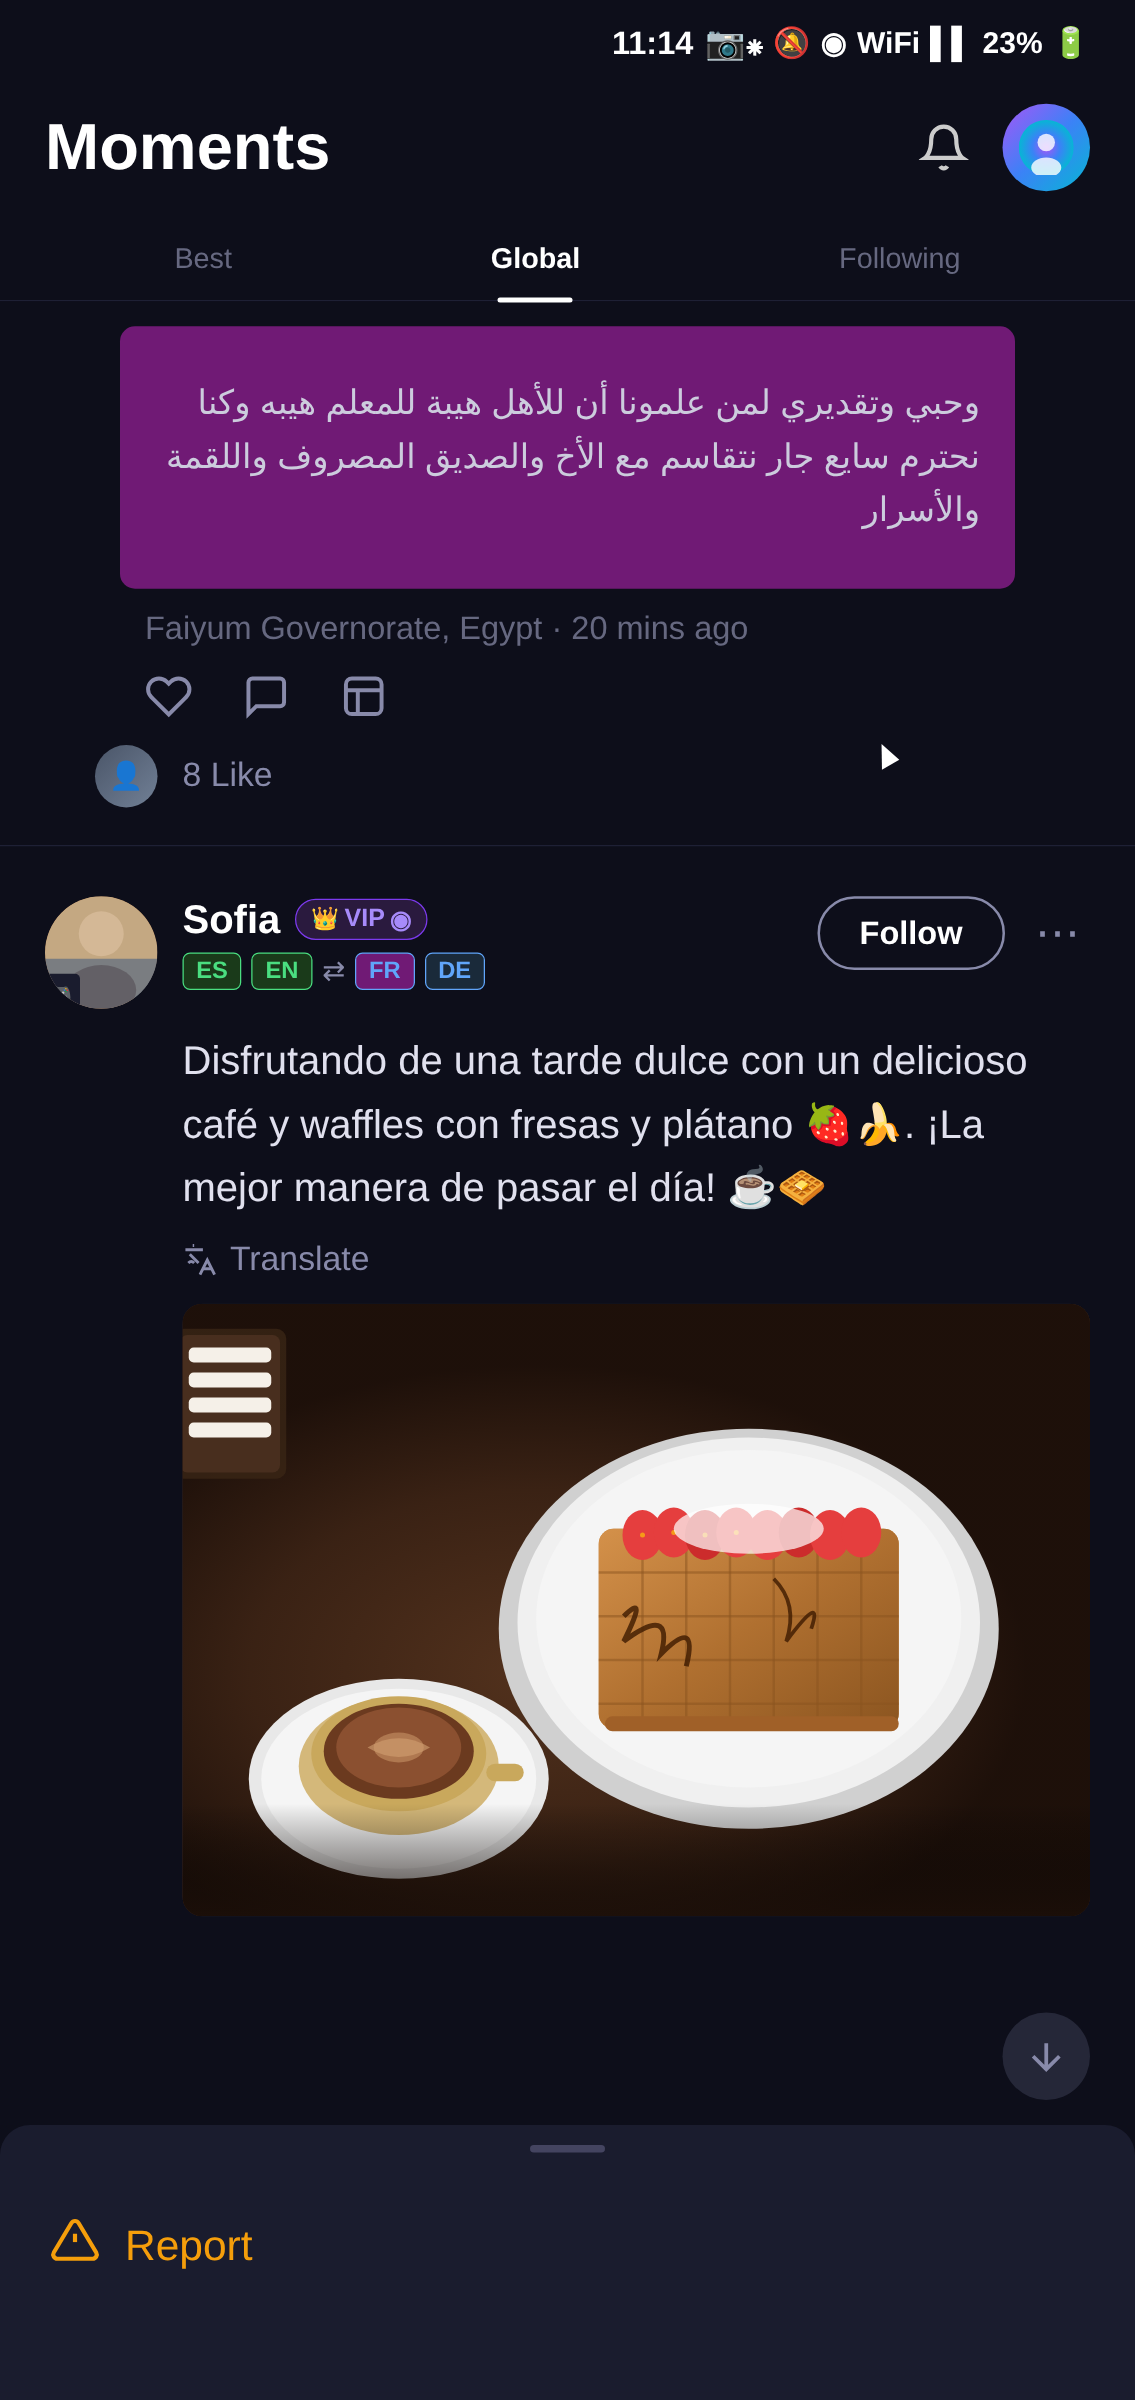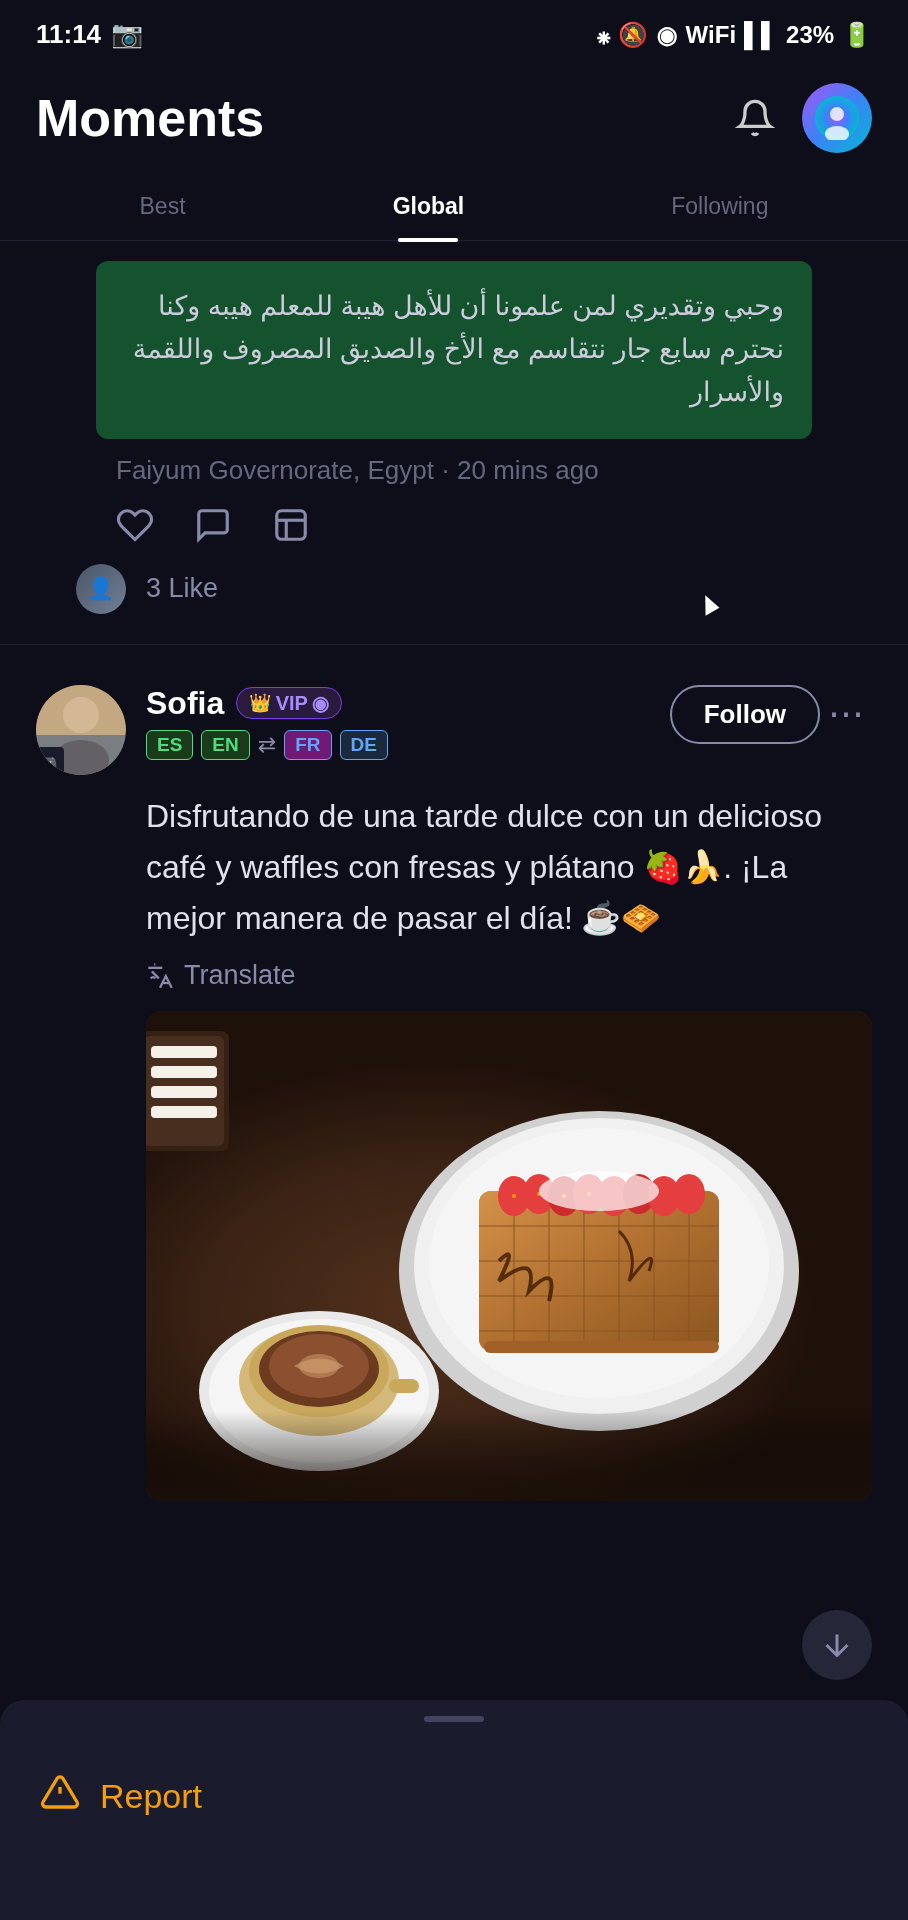--- a/index.html
+++ b/index.html
@@ -10,21 +10,21 @@
       background-color: #0d0e1a;
       color: #ffffff;
       font-family: -apple-system, BlinkMacSystemFont, 'Segoe UI', sans-serif;
       overflow: hidden;
       position: relative;
     }
 
     
     .status-bar {
       display: flex;
-      justify-content: space-between;
+      justify-content: flex-end;
       align-items: center;
       padding: 18px 36px 12px;
       font-size: 26px;
       font-weight: 600;
       color: #ffffff;
     }
     .status-left { display: flex; align-items: center; gap: 10px; }
     .status-right { display: flex; align-items: center; gap: 8px; font-size: 24px; }
 
     
@@ -101,23 +101,23 @@
       height: calc(1920px - 350px);
     }
 
     
     .post-top-partial {
       padding: 20px 36px 0;
       background: #0d0e1a;
     }
 
     .arabic-text-box {
-      background: #14532d;
+      background: #701a75;
       border-radius: 12px;
-      padding: 24px 28px;
+      padding: 40px 28px;
       margin-left: 60px;
       margin-right: 60px;
       text-align: right;
       direction: rtl;
       font-size: 27px;
       color: #ccccdd;
       line-height: 1.6;
     }
 
     .post-meta {
@@ -256,21 +256,21 @@
     }
     .lang-es { background: #1a3a1a; color: #4ade80; border: 1px solid #4ade80; }
     .lang-en { background: #1a3a1a; color: #4ade80; border: 1px solid #4ade80; }
     .lang-arrows { color: #888aaa; font-size: 22px; }
     .lang-fr { background: #701a75; color: #60a5fa; border: 1px solid #60a5fa; }
     .lang-de { background: #1a2a3a; color: #60a5fa; border: 1px solid #60a5fa; }
 
     .post-header-right {
       display: flex;
       align-items: center;
-      gap: 0;
+      gap: 16px;
     }
     .follow-btn {
       background: transparent;
       border: 2px solid #888aaa;
       color: #ffffff;
       font-size: 26px;
       font-weight: 600;
       padding: 12px 32px;
       border-radius: 40px;
       cursor: pointer;
@@ -482,21 +482,21 @@
       <button class="action-btn">
         <svg width="38" height="38" viewBox="0 0 24 24" fill="none" stroke="#888aaa" stroke-width="2">
           <rect x="3" y="3" width="18" height="18" rx="3"></rect>
           <path d="M3 9h18"></path>
           <path d="M9 21V9"></path>
         </svg>
       </button>
     </div>
     <div class="likes-row">
       <div class="likes-avatar">👤</div>
-      <span class="likes-text">3 Like</span>
+      <span class="likes-text">8 Like</span>
     </div>
   </div>
 
   <div class="divider"></div>
 
   <div class="post-card">
     <div class="post-header">
       <div class="post-user">
         <div class="user-avatar">
           <div class="user-avatar-inner">

